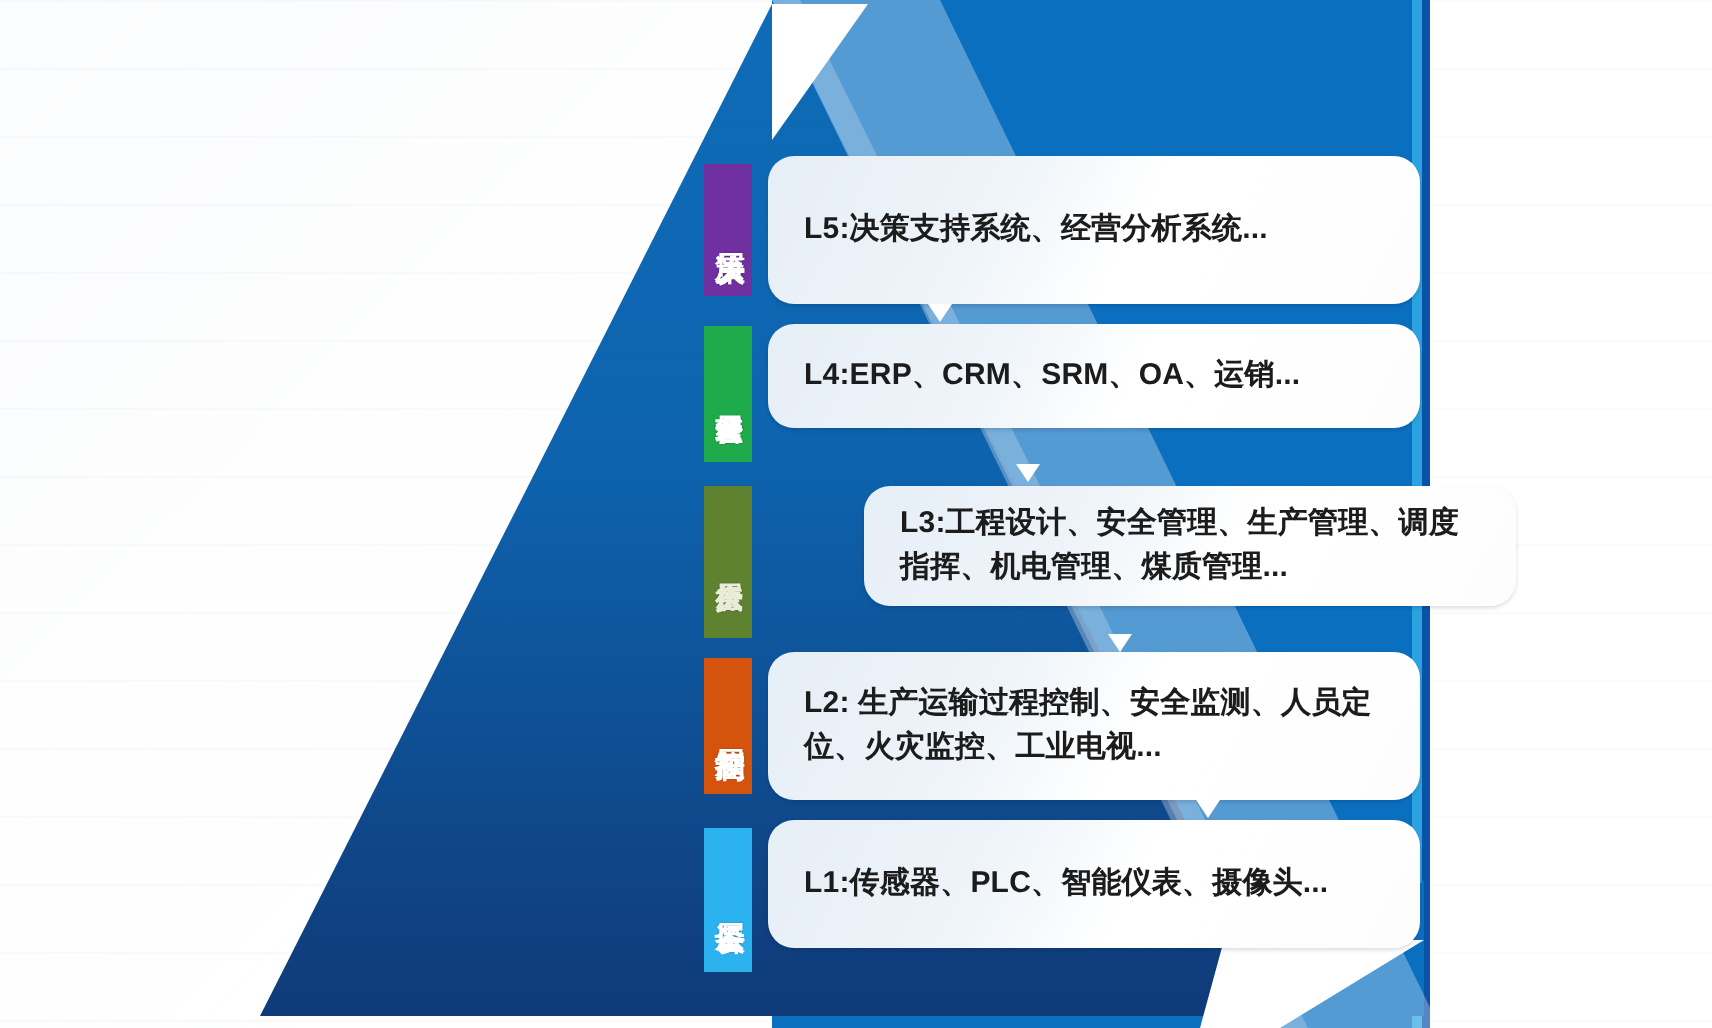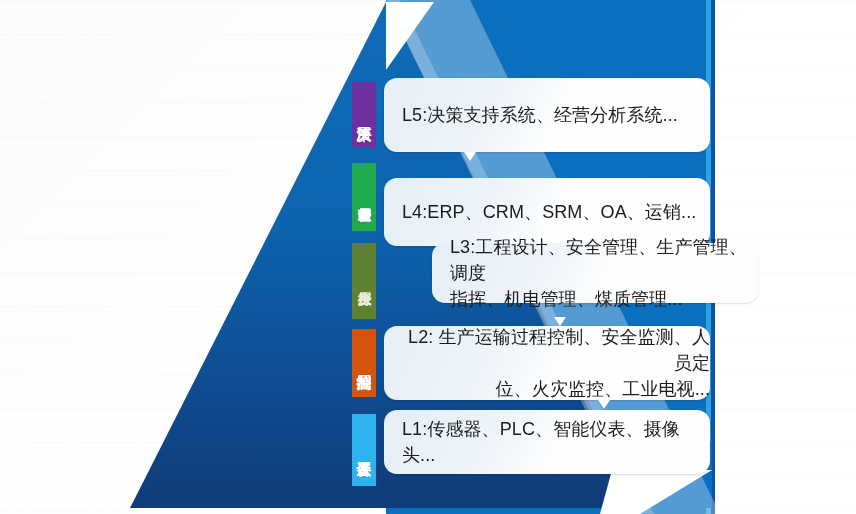--- a/index.html
+++ b/index.html
@@ -53,24 +53,25 @@
     position:absolute;
     border-radius:13px;
     background:linear-gradient(118deg,#e6eef6 0%,#eef4f9 34%,#ffffff 56%,#fdfdfe 100%);
     box-shadow:0 1px 2px rgba(0,0,0,0.14);
     display:flex;align-items:center;
     box-sizing:border-box;
     padding:0 0 0 18px;
   }
   .card-text{
     color:#1c1c1c;
-    font-size:18px;
+    font-size:15px;
     line-height:1.45;
     letter-spacing:0.1px;
     white-space:pre-line;
+    font-weight:bold;
   }
 
   
   .arrow{position:absolute;width:0;height:0;
     border-left:6px solid transparent;border-right:6px solid transparent;
     border-top:9px solid #ffffff;}
   .arrow:after{content:"";position:absolute;left:-2px;top:-9px;
     width:3px;height:6px;background:#ffffff;}
 </style>
 </head>
@@ -112,42 +113,42 @@
   <div class="card" style="left:384px;top:78px;width:326px;height:74px;">
     <div class="card-text">L5:决策支持系统、经营分析系统...</div>
   </div>
   <div class="arrow" style="left:464px;top:152px;"></div>
 
   <div class="row" style="left:352px;top:163px;height:68px;">
     <div class="tab" style="background:#1faa4b;color:#ffffff;font-size:13.5px;">
       <span>经营管理层</span>
     </div>
   </div>
-  <div class="card" style="left:384px;top:178px;width:326px;height:68px;">
+  <div class="card" style="left:384px;top:162px;width:326px;height:52px;">
     <div class="card-text">L4:ERP、CRM、SRM、OA、运销...</div>
   </div>
   <div class="arrow" style="left:508px;top:232px;"></div>
 
   <div class="row" style="left:352px;top:243px;height:76px;">
     <div class="tab" style="background:#5f8230;color:#e8ecd9;font-size:13.5px;">
       <span>生产执行层</span>
     </div>
   </div>
   <div class="card" style="left:384px;top:243px;width:326px;height:60px;margin-left:48px;">
     <div class="card-text">L3:工程设计、安全管理、生产管理、调度
 指挥、机电管理、煤质管理...</div>
   </div>
   <div class="arrow" style="left:554px;top:317px;"></div>
 
   <div class="row" style="left:352px;top:329px;height:68px;">
     <div class="tab" style="background:#d4540e;color:#ffffff;">
       <span>控制层</span>
     </div>
   </div>
-  <div class="card" style="left:384px;top:326px;width:326px;height:74px;text-align:right;">
+  <div class="card" style="left:384px;top:326px;width:326px;height:74px;">
     <div class="card-text">L2: 生产运输过程控制、安全监测、人员定
 位、火灾监控、工业电视...</div>
   </div>
   <div class="arrow" style="left:598px;top:400px;"></div>
 
   <div class="row" style="left:352px;top:414px;height:72px;">
     <div class="tab" style="background:#2cb3ef;color:#ffffff;">
       <span>设备层</span>
     </div>
   </div>

